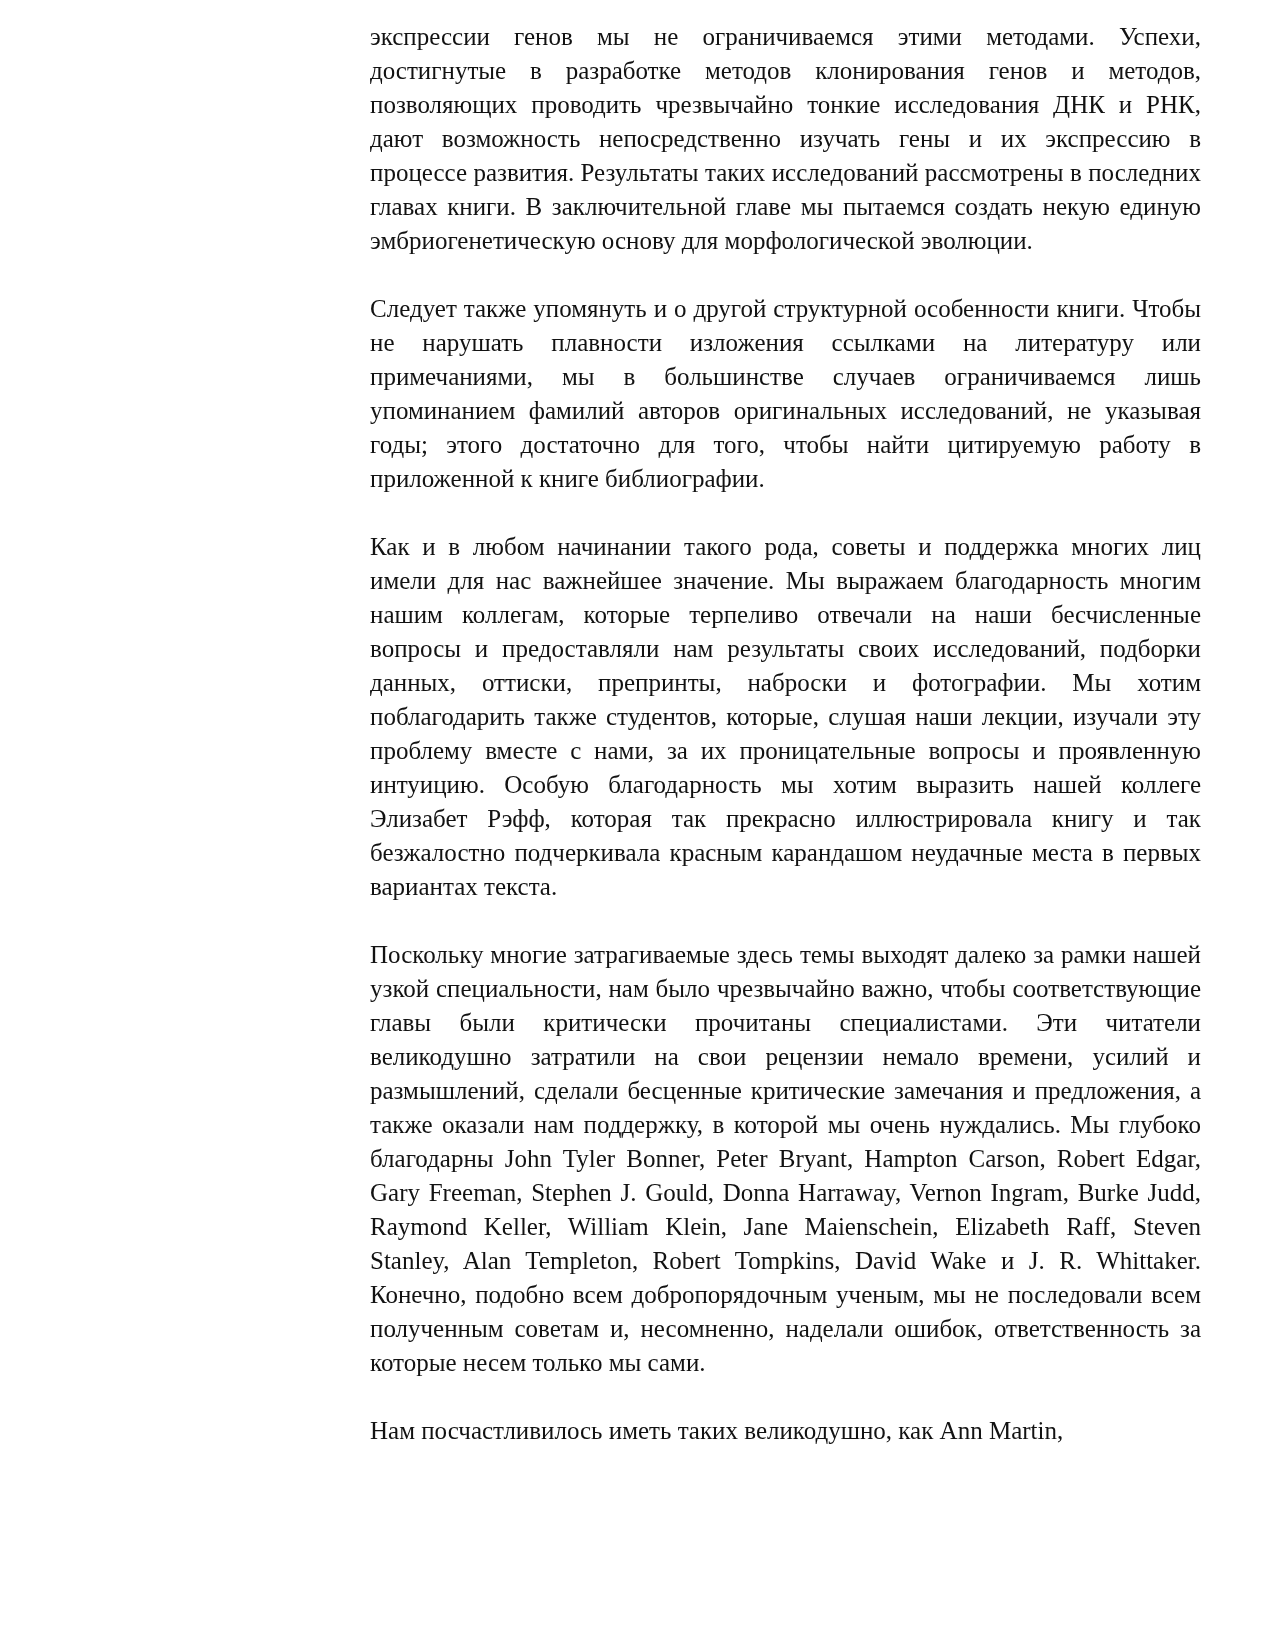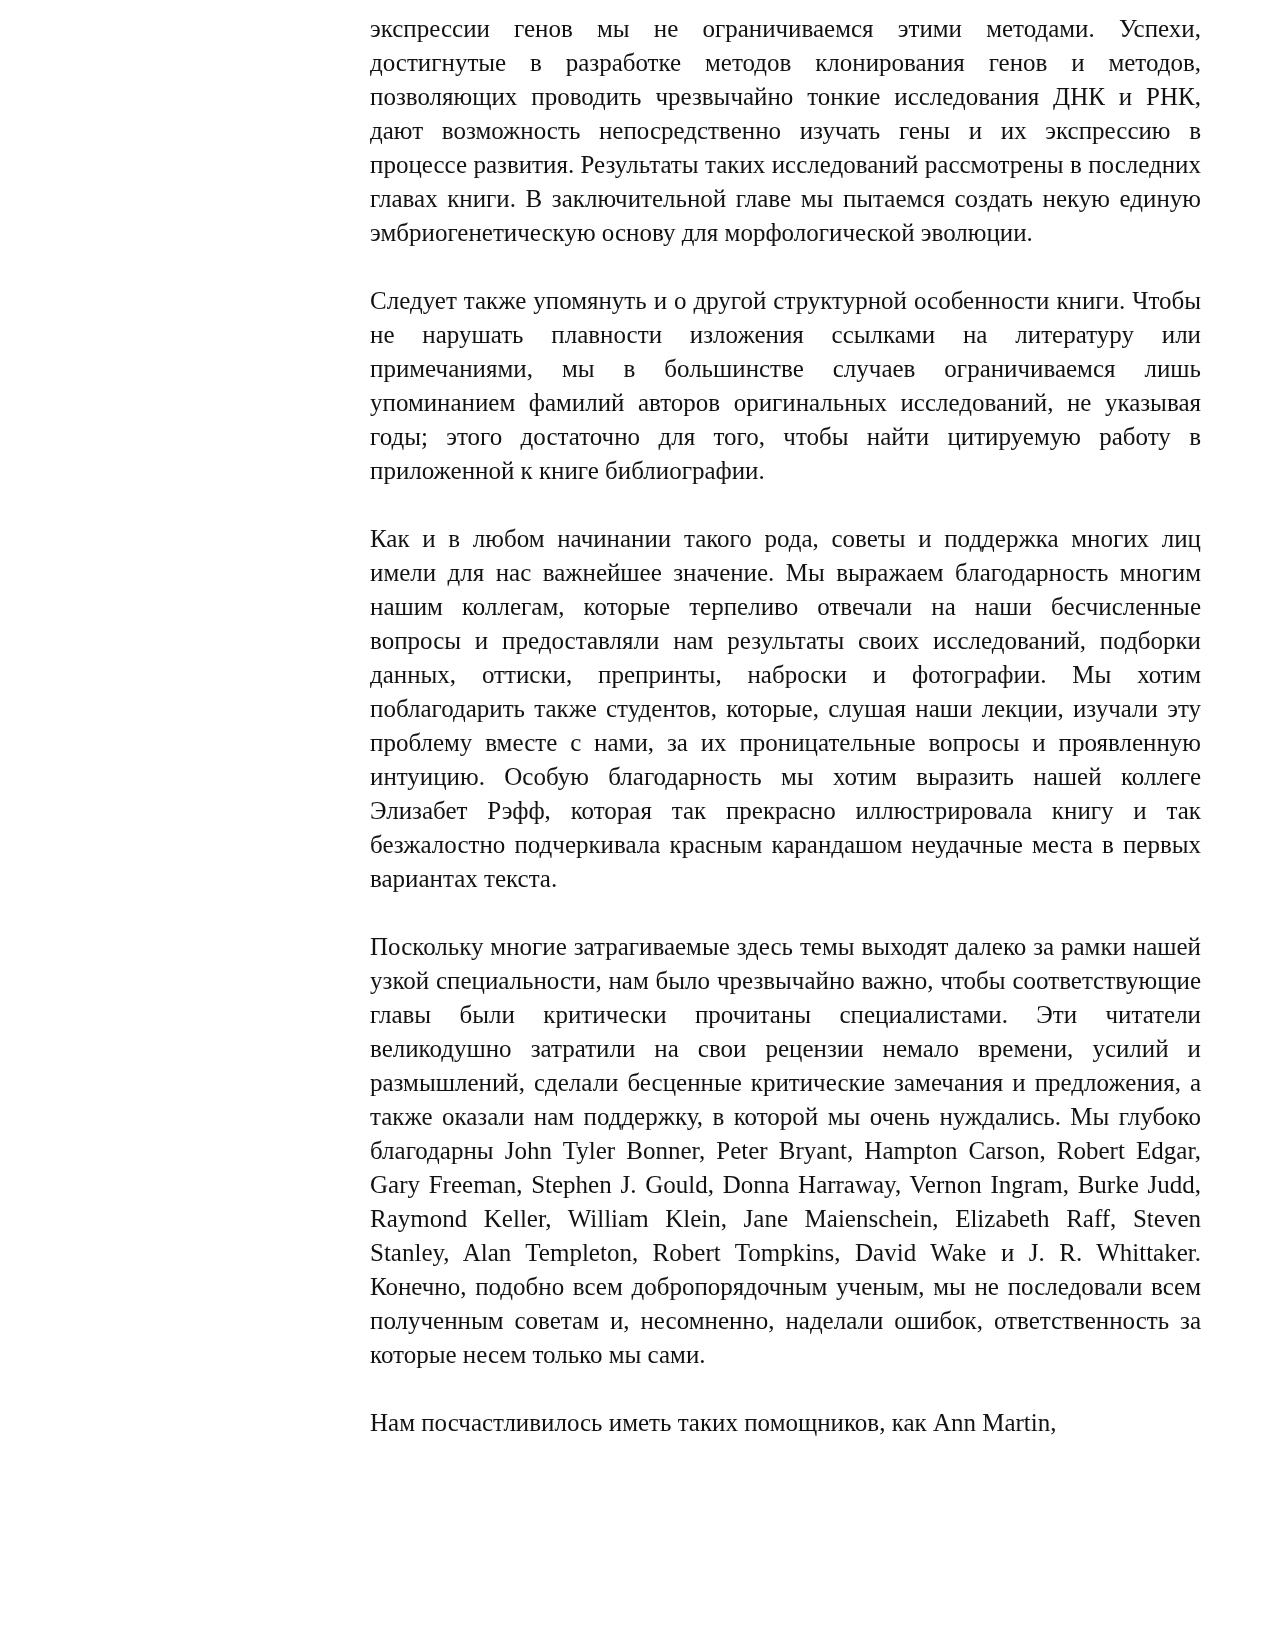--- a/index.html
+++ b/index.html
@@ -9,21 +9,21 @@
   body {
     width: 1275px;
     font-family: "Liberation Serif", "DejaVu Serif", serif;
   }
   .page {
     position: relative;
     width: 1275px;
     height: 1650px;
     background: #ffffff;
     overflow: hidden;
-    padding: 12px 74px 0 370px;
+    padding: 20px 74px 0 370px;
   }
   .text-block {
     width: 100%;
     color: #121212;
     font-size: 25px;
     line-height: 34px;
     text-align: justify;
     text-justify: inter-word;
   }
   .para {
@@ -35,15 +35,15 @@
 </style>
 </head>
 <body>
 
 <div class="page">
   <div class="text-block">
     <p class="para">экспрессии генов мы не ограничиваемся этими методами. Успехи, достигнутые в разработке методов клонирования генов и методов, позволяющих проводить чрезвычайно тонкие исследования ДНК и РНК, дают возможность непосредственно изучать гены и их экспрессию в процессе развития. Результаты таких исследований рассмотрены в последних главах книги. В заключительной главе мы пытаемся создать некую единую эмбриогенетическую основу для морфологической эволюции.</p>
     <p class="para">Следует также упомянуть и о другой структурной особенности книги. Чтобы не нарушать плавности изложения ссылками на литературу или примечаниями, мы в большинстве случаев ограничиваемся лишь упоминанием фамилий авторов оригинальных исследований, не указывая годы; этого достаточно для того, чтобы найти цитируемую работу в приложенной к книге библиографии.</p>
     <p class="para">Как и в любом начинании такого рода, советы и поддержка многих лиц имели для нас важнейшее значение. Мы выражаем благодарность многим нашим коллегам, которые терпеливо отвечали на наши бесчисленные вопросы и предоставляли нам результаты своих исследований, подборки данных, оттиски, препринты, наброски и фотографии. Мы хотим поблагодарить также студентов, которые, слушая наши лекции, изучали эту проблему вместе с нами, за их проницательные вопросы и проявленную интуицию. Особую благодарность мы хотим выразить нашей коллеге Элизабет Рэфф, которая так прекрасно иллюстрировала книгу и так безжалостно подчеркивала красным карандашом неудачные места в первых вариантах текста.</p>
     <p class="para">Поскольку многие затрагиваемые здесь темы выходят далеко за рамки нашей узкой специальности, нам было чрезвычайно важно, чтобы соответствующие главы были критически прочитаны специалистами. Эти читатели великодушно затратили на свои рецензии немало времени, усилий и размышлений, сделали бесценные критические замечания и предложения, а также оказали нам поддержку, в которой мы очень нуждались. Мы глубоко благодарны John Tyler Bonner, Peter Bryant, Hampton Carson, Robert Edgar, Gary Freeman, Stephen J. Gould, Donna Harraway, Vernon Ingram, Burke Judd, Raymond Keller, William Klein, Jane Maienschein, Elizabeth Raff, Steven Stanley, Alan Templeton, Robert Tompkins, David Wake и J. R. Whittaker. Конечно, подобно всем добропорядочным ученым, мы не последовали всем полученным советам и, несомненно, наделали ошибок, ответственность за которые несем только мы сами.</p>
-    <p class="para">Нам посчастливилось иметь таких помощников, как Ann Martin,</p>
+    <p class="para">Нам посчастливилось иметь таких великодушно, как Ann Martin,</p>
   </div>
 </div>
 
 </body></html>

